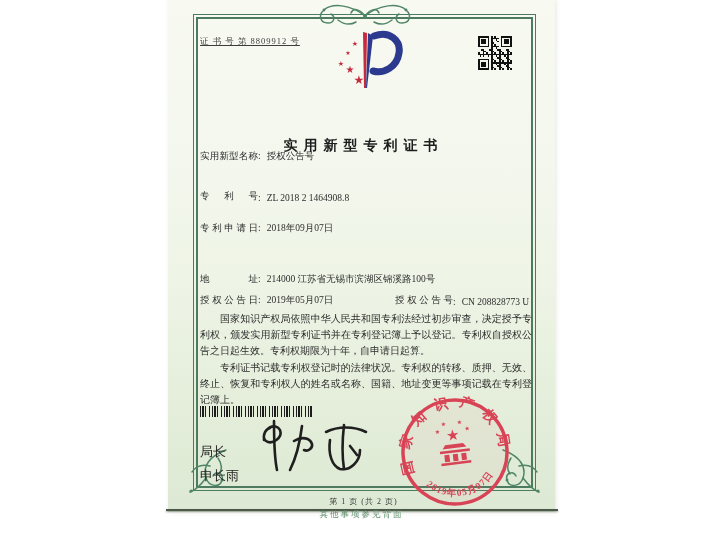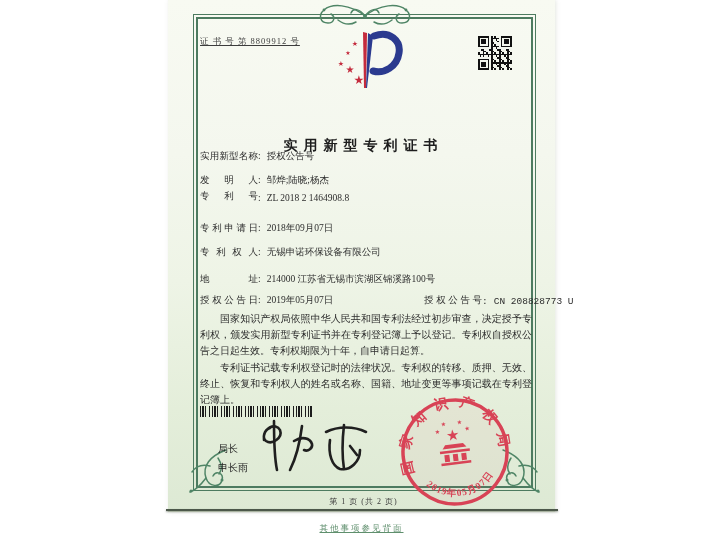--- a/index.html
+++ b/index.html
@@ -32,48 +32,48 @@
   }
   .logo{position:absolute;left:160px;top:28px;width:78px;height:68px;}
   .qr{position:absolute;left:310px;top:36px;width:34px;height:34px;}
   .title{
     position:absolute;left:25px;width:341px;top:100px;text-align:center;
     font-size:14px;font-weight:bold;color:#1d1d1d;letter-spacing:6px;margin-top:37px;
   }
   .row{position:absolute;left:32px;right:22px;font-size:9.5px;color:#2d2d2d;white-space:nowrap;}
   .f-label{display:inline-block;width:58px;text-align:justify;text-align-last:justify;vertical-align:bottom;}
   .colon{margin-right:6px;}
-  .pair2{position:absolute;left:224px;top:0;font-family:Liberation Mono, monospace;}
+  .pair2{position:absolute;left:195px;top:0;}
   .paras{
     position:absolute;left:32px;width:332px;top:311px;
     font-size:10px;line-height:1.62;color:#2d2d2d;text-align:justify;
   }
   .paras p{margin:0;text-indent:2em;}
   .barcode{
     position:absolute;left:32px;top:406px;width:112px;height:11px;
     background:repeating-linear-gradient(90deg,
       #1c1c1c 0 1px,transparent 1px 2px,
       #1c1c1c 2px 4px,transparent 4px 5px,
       #1c1c1c 5px 6px,transparent 6px 9px,
       #1c1c1c 9px 10px,transparent 10px 12px);
   }
-  .signer{position:absolute;left:32px;top:440px;font-size:10px;color:#222;line-height:1.85;margin-left:18px;}
+  .signer{position:absolute;left:32px;top:440px;font-size:13px;color:#222;line-height:1.85;}
   .signature{position:absolute;left:82px;top:414px;}
   .seal{position:absolute;left:229px;top:394px;width:116px;height:116px;transform:rotate(-7deg);}
   .page-info{
     position:absolute;left:25px;width:341px;top:496px;text-align:center;
     font-size:8px;color:#3a3a3a;letter-spacing:1px;
   }
   .page-edge{
     position:absolute;left:166px;top:509px;width:392px;height:2px;
     background:#4c584a;box-shadow:0 1px 2px rgba(70,80,65,.5);
   }
   .back-note{
-    position:absolute;left:168px;width:387px;top:523px;text-align:center;
-    font-size:8.5px;color:#5f8f6d;letter-spacing:2px;text-decoration:underline;
+    position:absolute;left:168px;width:387px;top:509px;text-align:center;
+    font-size:8.5px;color:#5f8f6d;letter-spacing:2px;
   }
 </style>
 </head>
 <body>
 
 <div class="photo">
 
   <div class="frame-outer">
     <div class="frame-inner"></div>
 
@@ -276,31 +276,25 @@
         <rect x="20" y="16" width="1" height="1" fill="#111"></rect>
         <rect x="20" y="20" width="1" height="1" fill="#111"></rect>
       </svg>
   </div>
 
   <div class="title">实用新型专利证书</div>
 
   <div class="row" style="top:150px">
     <span class="f-label">实用新型名称</span><span class="colon">:</span><span>授权公告号</span>
   </div>
-  <div class="row" style="top:174px">
-    <span class="f-label">发明人</span><span class="colon">:</span><span>邹烨;陆晓;杨杰</span>
-  </div>
   <div class="row" style="top:190px">
     <span class="f-label">专利号</span><span class="colon">:</span><span>ZL 2018 2 1464908.8</span>
   </div>
   <div class="row" style="top:222px">
     <span class="f-label">专利申请日</span><span class="colon">:</span><span>2018年09月07日</span>
-  </div>
-  <div class="row" style="top:246px">
-    <span class="f-label">专利权人</span><span class="colon">:</span><span>无锡申诺环保设备有限公司</span>
   </div>
   <div class="row" style="top:273px">
     <span class="f-label">地址</span><span class="colon">:</span><span>214000 江苏省无锡市滨湖区锦溪路100号</span>
   </div>
   <div class="row" style="top:294px">
     <span class="f-label">授权公告日</span><span class="colon">:</span><span>2019年05月07日</span>
     <span class="pair2"><span class="f-label">授权公告号</span><span class="colon">:</span><span>CN 208828773 U</span></span>
   </div>
 
   <div class="paras">

